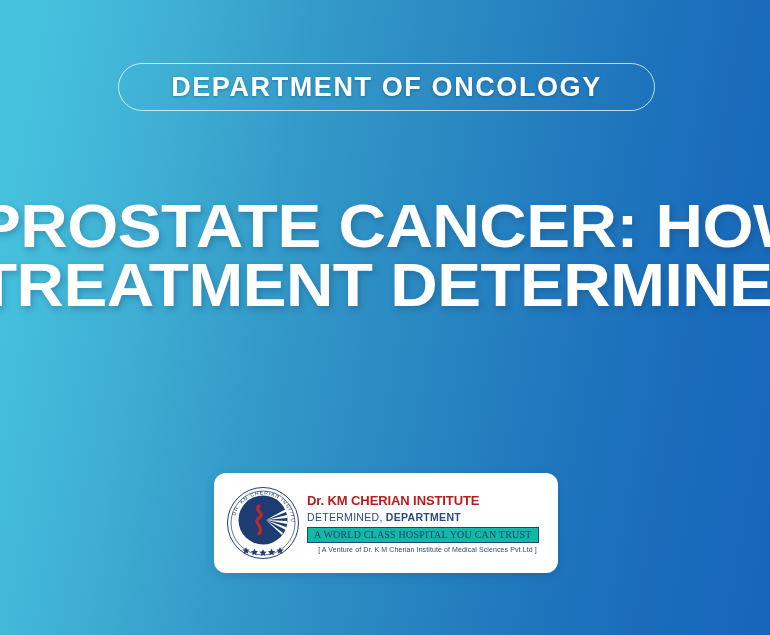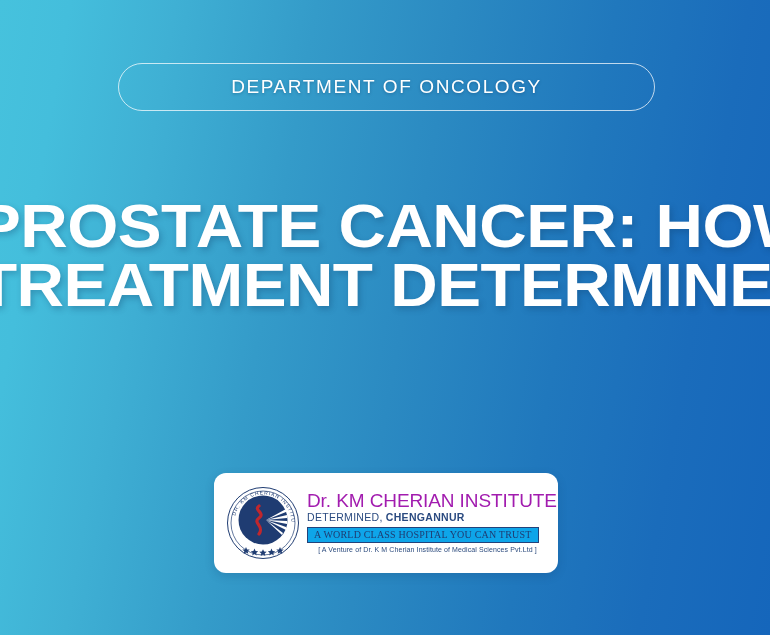--- a/index.html
+++ b/index.html
@@ -40,22 +40,22 @@
     width: 100%;
     height: 100%;
     border: 1.5px solid rgba(255,255,255,0.72);
     border-radius: 999px;
     display: flex;
     align-items: center;
     justify-content: center;
   }
   .badge-label {
     color: #ffffff;
-    font-size: 19px;
-    font-weight: normal;
+    font-size: 27px;
+    font-weight: bold;
     letter-spacing: 1.6px;
     text-shadow: 0 1px 3px rgba(10,50,90,0.35);
     white-space: nowrap;
   }
 
   
   .headline {
     position: absolute;
     top: 196px;
     left: 0;
@@ -97,41 +97,41 @@
     height: 74px;
   }
   .emblem svg { display: block; }
 
   .logo-text {
     flex: 1 1 auto;
     padding-left: 7px;
     min-width: 0;
   }
   .logo-name {
-    color: #a21caf;
-    font-size: 19px;
-    font-weight: normal;
+    color: #b91c1c;
+    font-size: 13px;
+    font-weight: bold;
     line-height: 17px;
     letter-spacing: -0.1px;
     white-space: nowrap;
   }
   .logo-place {
     color: #2a4a80;
     font-size: 10.5px;
     line-height: 14px;
     letter-spacing: 0.3px;
     margin-top: 1px;
     white-space: nowrap;
   }
   .logo-place b { font-weight: bold; }
   .logo-tagline {
     margin-top: 3px;
     display: inline-block;
     border: 1px solid #23427a;
-    background: #0ea5e9;
+    background: #14b8a6;
     color: #1f3c72;
     font-family: "Liberation Serif", serif;
     font-size: 10px;
     line-height: 12px;
     letter-spacing: 0.2px;
     padding: 1px 6px;
     white-space: nowrap;
   }
   .logo-venture {
     color: #2b4a7d;
@@ -183,19 +183,19 @@
         </g>
         <path id="ringpath" d="M 37,37 m -28.5,0 a 28.5,28.5 0 1,1 57,0" fill="none"></path>
         <text font-family="'Liberation Sans', sans-serif" font-size="5" fill="#1f3c72" letter-spacing="0.9">
           <textPath href="#ringpath" startOffset="8%">DR. KM CHERIAN INSTITUTE OF MEDICAL SCIENCES</textPath>
         </text>
       </svg>
     </div>
 
     <div class="logo-text">
       <div class="logo-name">Dr. KM CHERIAN INSTITUTE</div>
-      <div class="logo-place"><span>DETERMINED,</span> <b>CHENGANNUR</b></div>
+      <div class="logo-place"><span>DETERMINED,</span> <b>DEPARTMENT</b></div>
       <div class="logo-tagline">A WORLD CLASS HOSPITAL YOU CAN TRUST</div>
       <div class="logo-venture">[ A Venture of Dr. K M Cherian Institute of Medical Sciences Pvt.Ltd ]</div>
     </div>
 
   </div>
 </div>
 
 </body></html>

